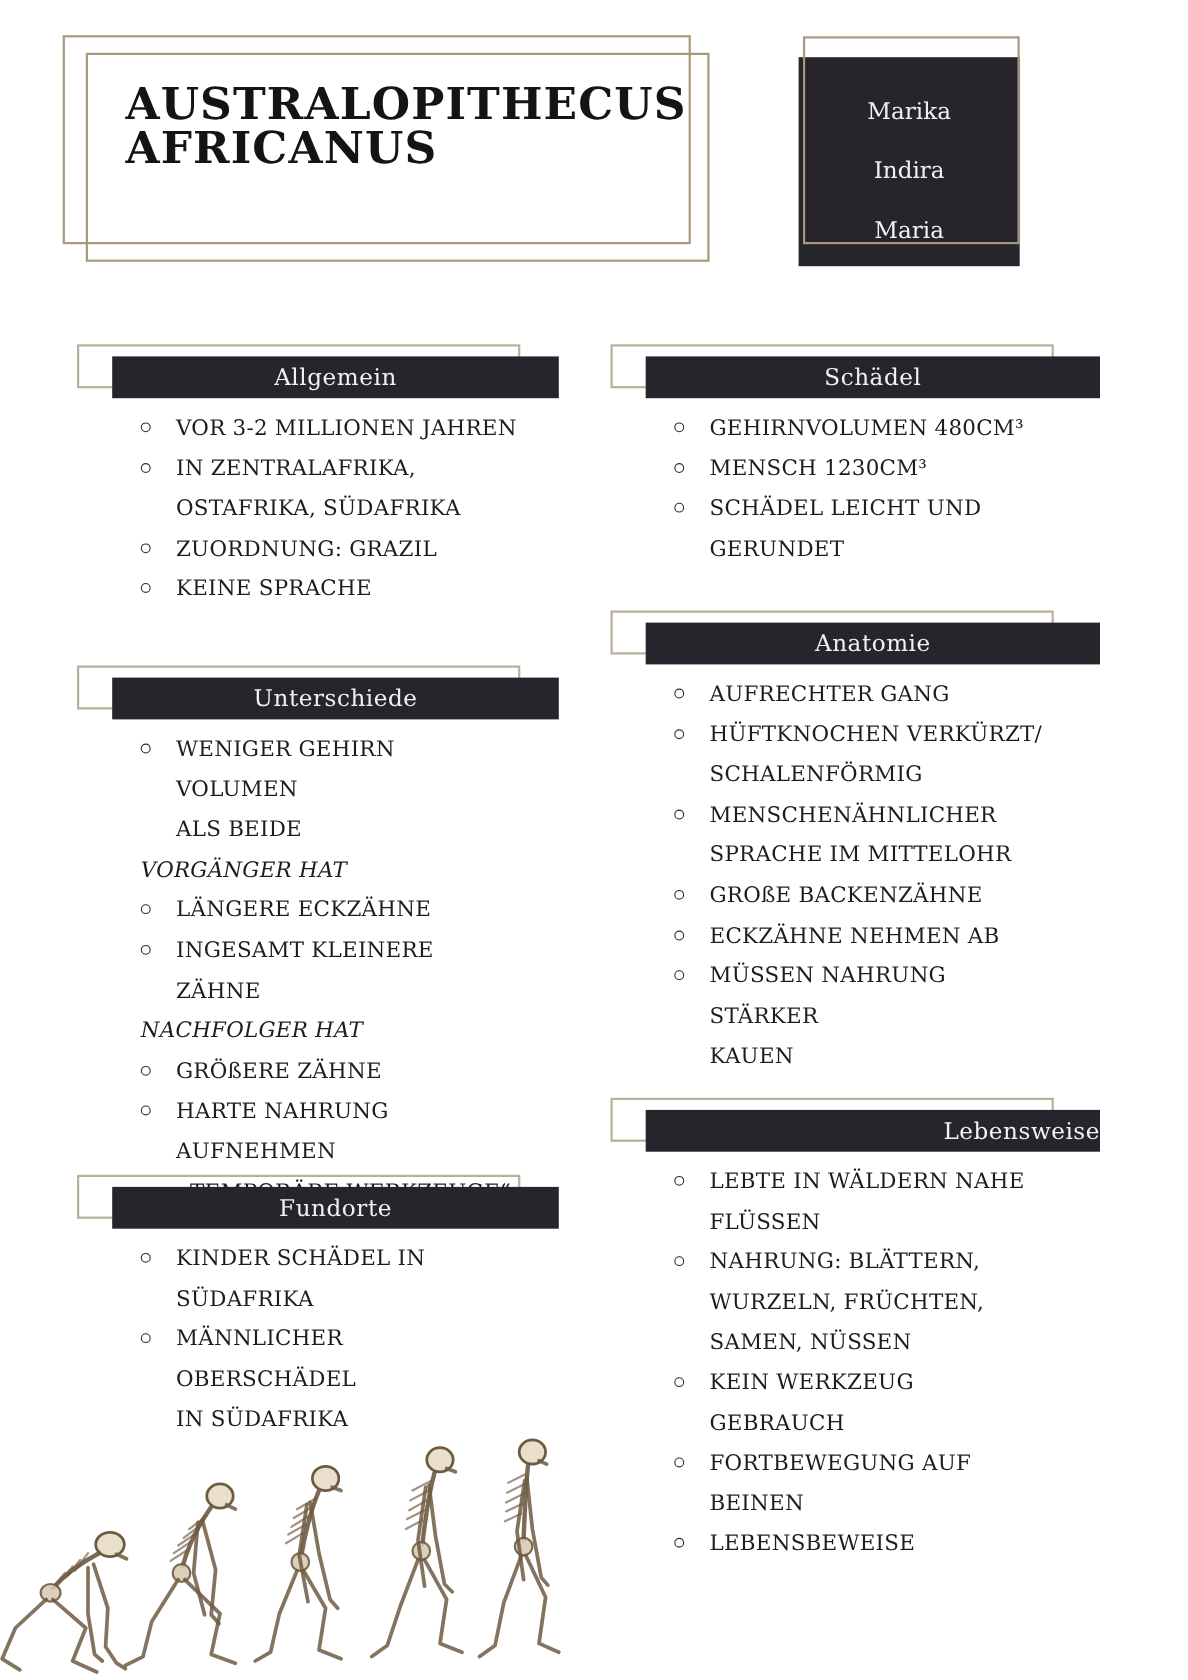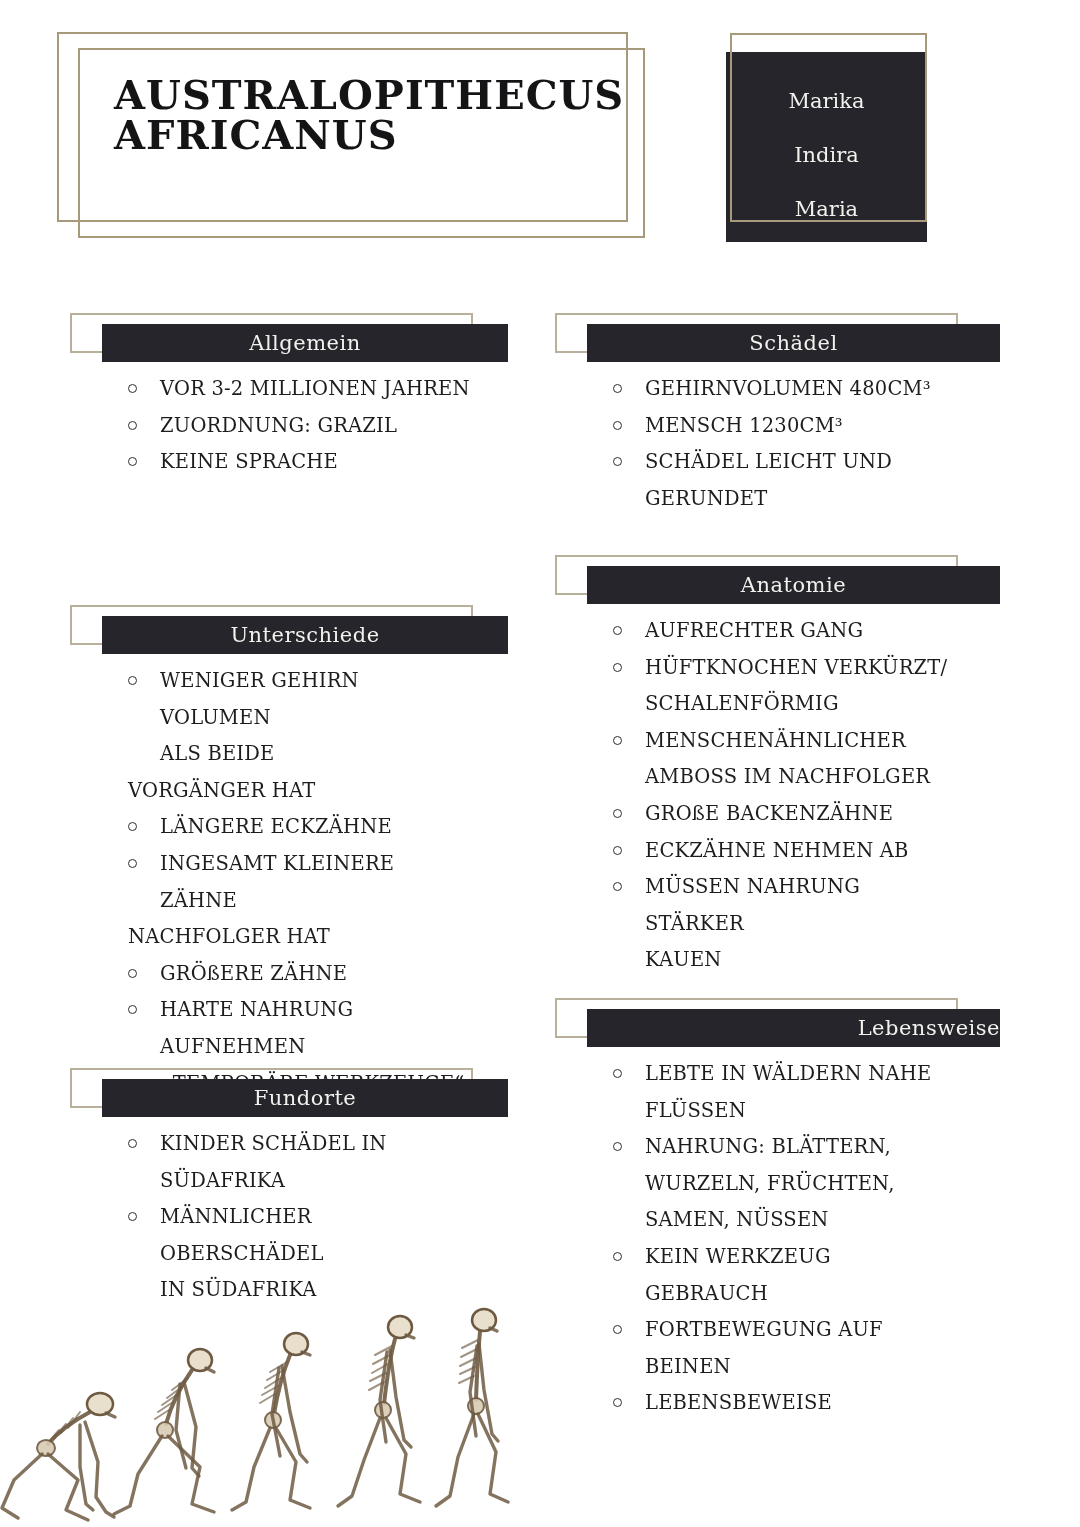--- a/index.html
+++ b/index.html
@@ -77,21 +77,21 @@
     list-style:none;
   }
   .item{
     position:relative;
     padding-left:90px;
     font-size:19.5px;
     line-height:36.6px;
     white-space:pre-line;
     letter-spacing:.2px;
   }
-  .item--plain{padding-left:58px;}
+  .item--plain{padding-left:58px;font-style:italic;}
   .marker{
     position:absolute;left:58px;top:13px;
     width:9px;height:9px;
     border:1.8px solid #2e2e30;
     border-radius:50%;
   }
 
   
   .sec--allgemein   {left:70px;  top:313px;}
   .sec--unterschiede{left:70px;  top:605px;}
@@ -133,20 +133,22 @@
       <div class="name">Indira</div>
       <div class="name">Maria</div>
     </div>
   <div class="names-frame"></div>
 
   <section class="sec sec--left sec--allgemein">
     <div class="sec-frame"></div>
     <div class="sec-bar align-center">Allgemein</div>
     <ul class="items">
         <li class="item item--bullet"><span class="marker"></span><span class="item-text">VOR 3-2 MILLIONEN JAHREN</span></li>
+        <li class="item item--bullet"><span class="marker"></span><span class="item-text">IN ZENTRALAFRIKA,
+OSTAFRIKA, SÜDAFRIKA</span></li>
         <li class="item item--bullet"><span class="marker"></span><span class="item-text">ZUORDNUNG: GRAZIL</span></li>
         <li class="item item--bullet"><span class="marker"></span><span class="item-text">KEINE SPRACHE</span></li>
       </ul>
   </section>
 
   <section class="sec sec--left sec--unterschiede">
     <div class="sec-frame"></div>
     <div class="sec-bar align-center">Unterschiede</div>
     <ul class="items">
         <li class="item item--bullet"><span class="marker"></span><span class="item-text">WENIGER GEHIRN VOLUMEN
@@ -185,21 +187,21 @@
   </section>
 
   <section class="sec sec--right sec--anatomie">
     <div class="sec-frame"></div>
     <div class="sec-bar align-center">Anatomie</div>
     <ul class="items">
         <li class="item item--bullet"><span class="marker"></span><span class="item-text">AUFRECHTER GANG</span></li>
         <li class="item item--bullet"><span class="marker"></span><span class="item-text">HÜFTKNOCHEN VERKÜRZT/
 SCHALENFÖRMIG</span></li>
         <li class="item item--bullet"><span class="marker"></span><span class="item-text">MENSCHENÄHNLICHER
-AMBOSS IM NACHFOLGER</span></li>
+SPRACHE IM MITTELOHR</span></li>
         <li class="item item--bullet"><span class="marker"></span><span class="item-text">GROßE BACKENZÄHNE</span></li>
         <li class="item item--bullet"><span class="marker"></span><span class="item-text">ECKZÄHNE NEHMEN AB</span></li>
         <li class="item item--bullet"><span class="marker"></span><span class="item-text">MÜSSEN NAHRUNG STÄRKER
 KAUEN</span></li>
       </ul>
   </section>
 
   <section class="sec sec--right sec--lebensweise">
     <div class="sec-frame"></div>
     <div class="sec-bar align-left">Lebensweise</div>

